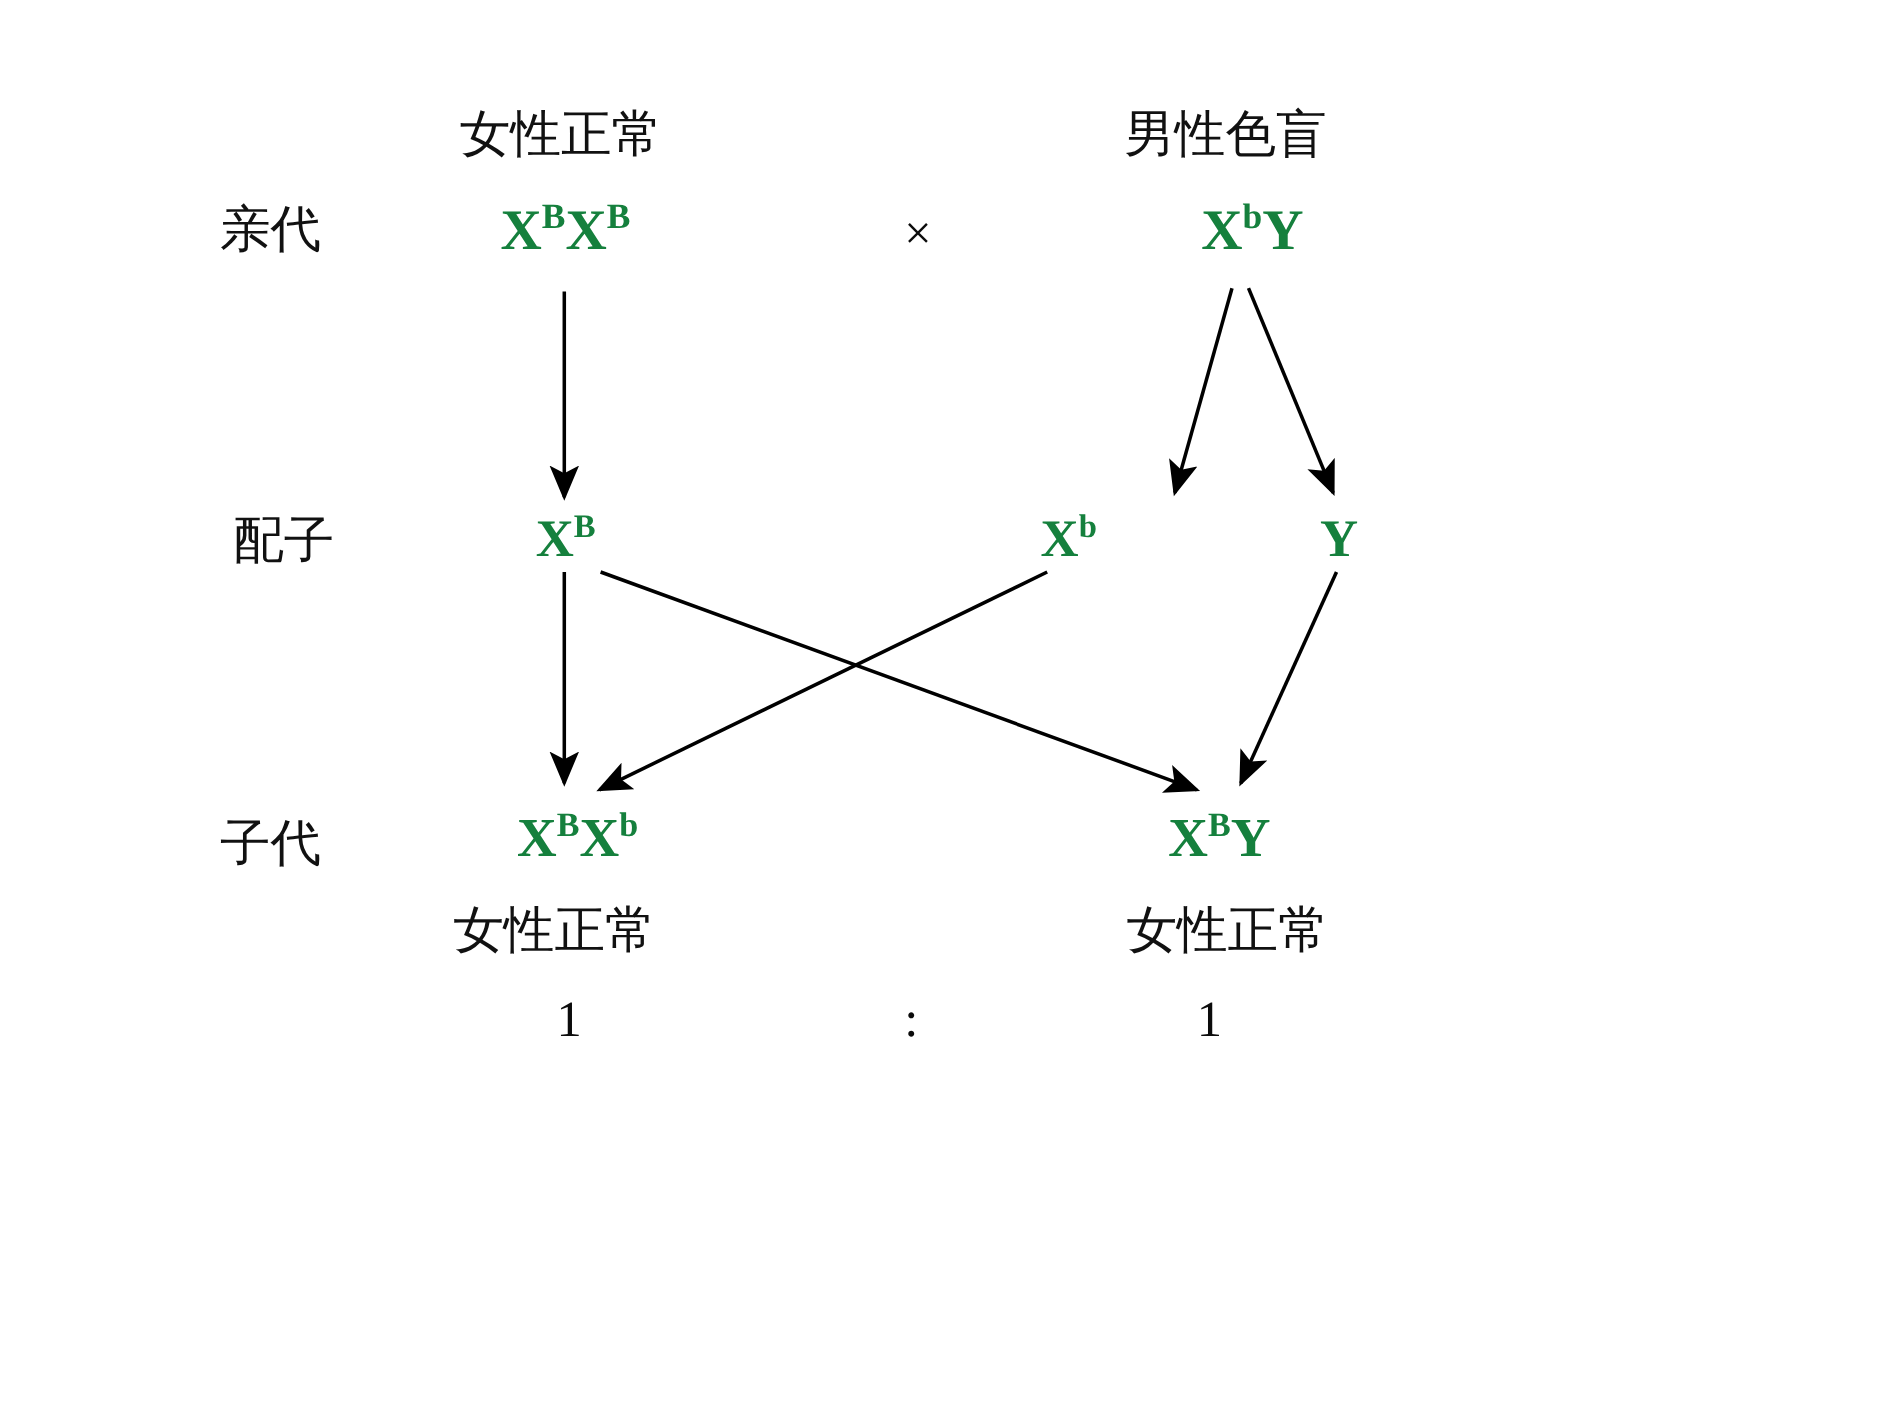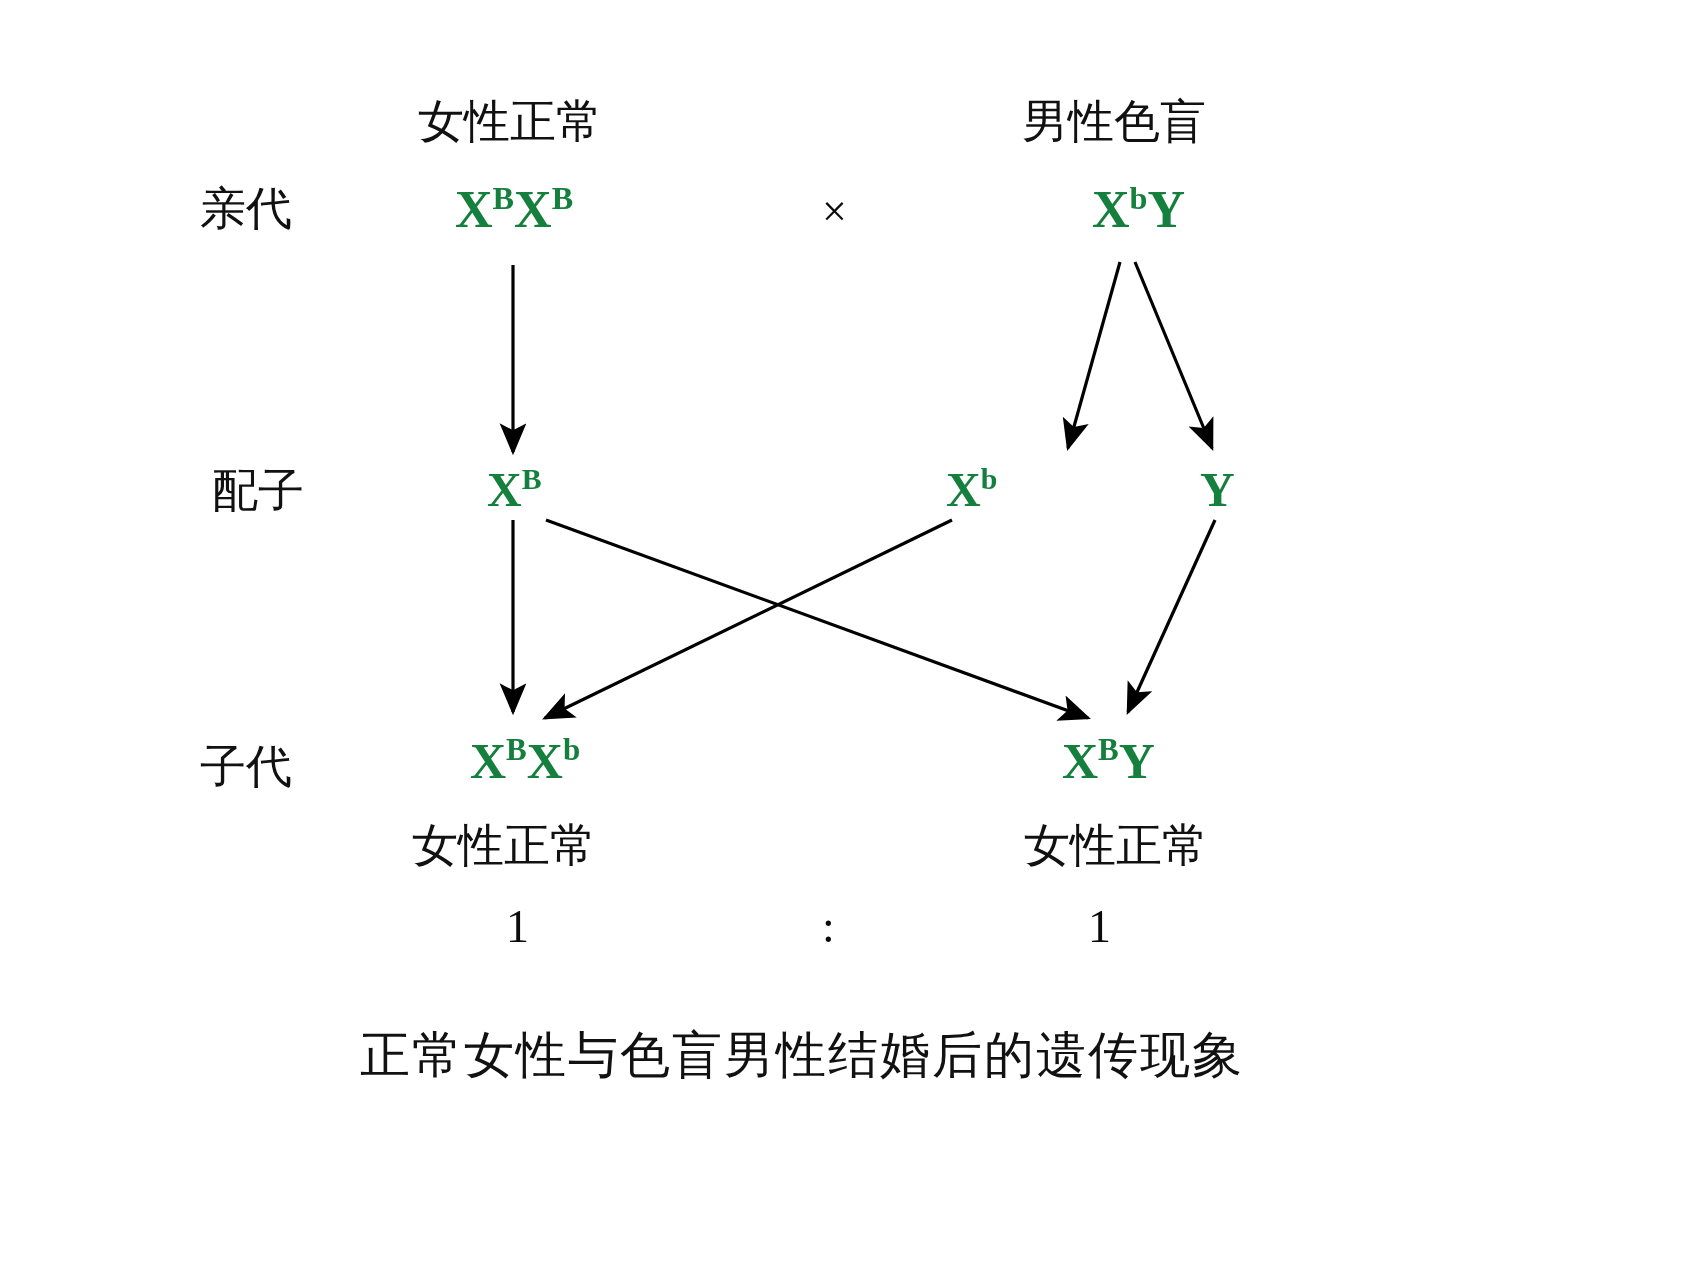--- a/index.html
+++ b/index.html
@@ -135,15 +135,14 @@
   <div class="cn pheno" style="left:396px; top:822px;">女性正常</div>
 
   <div class="cn pheno" style="left:1008px; top:822px;">女性正常</div>
 
   <div class="plain ratio-num" style="left:506px; top:904px;">1</div>
 
   <div class="plain ratio-colon" style="left:822px; top:904px;">:</div>
 
   <div class="plain ratio-num" style="left:1088px; top:904px;">1</div>
 
-  <div class="cn caption" style="left:360px; top:1030px;">正常女性与色盲男性结婚后的遗传现象</div>
 
 </div>
 
 </body></html>

